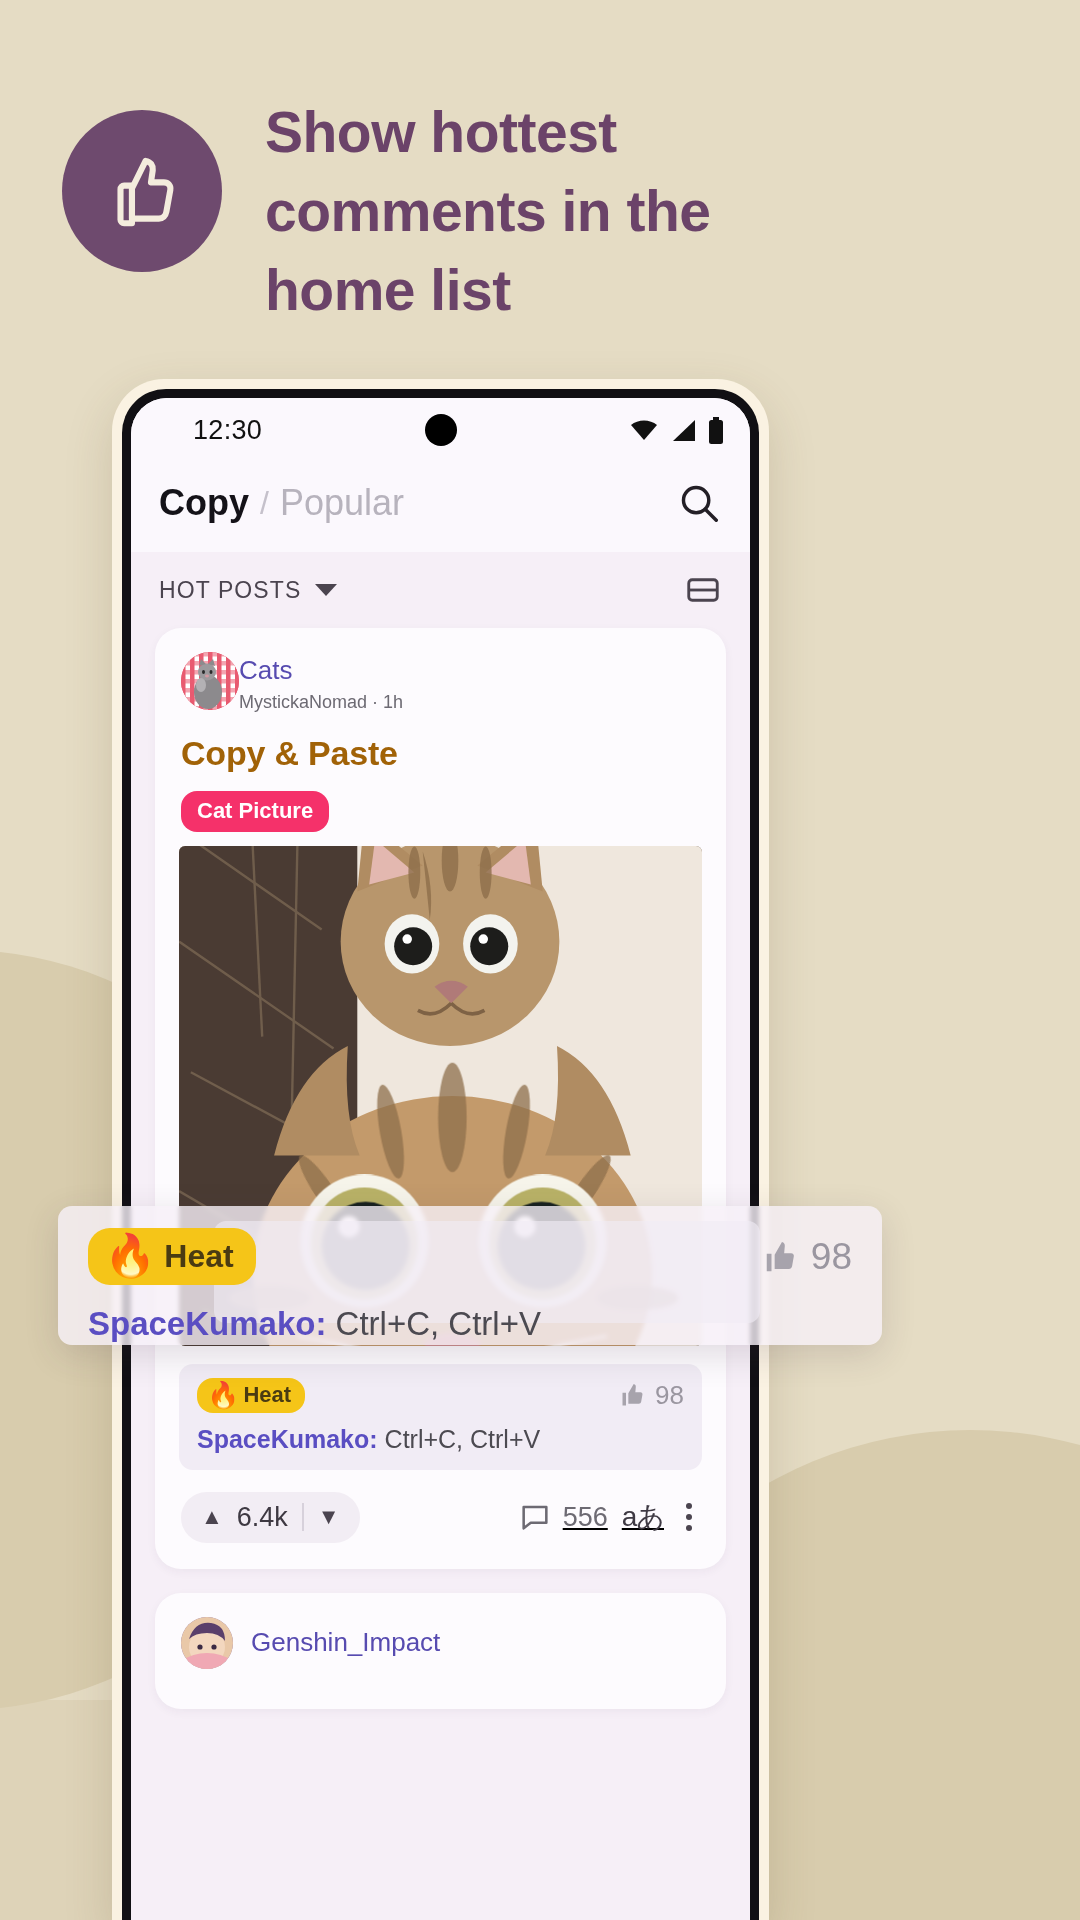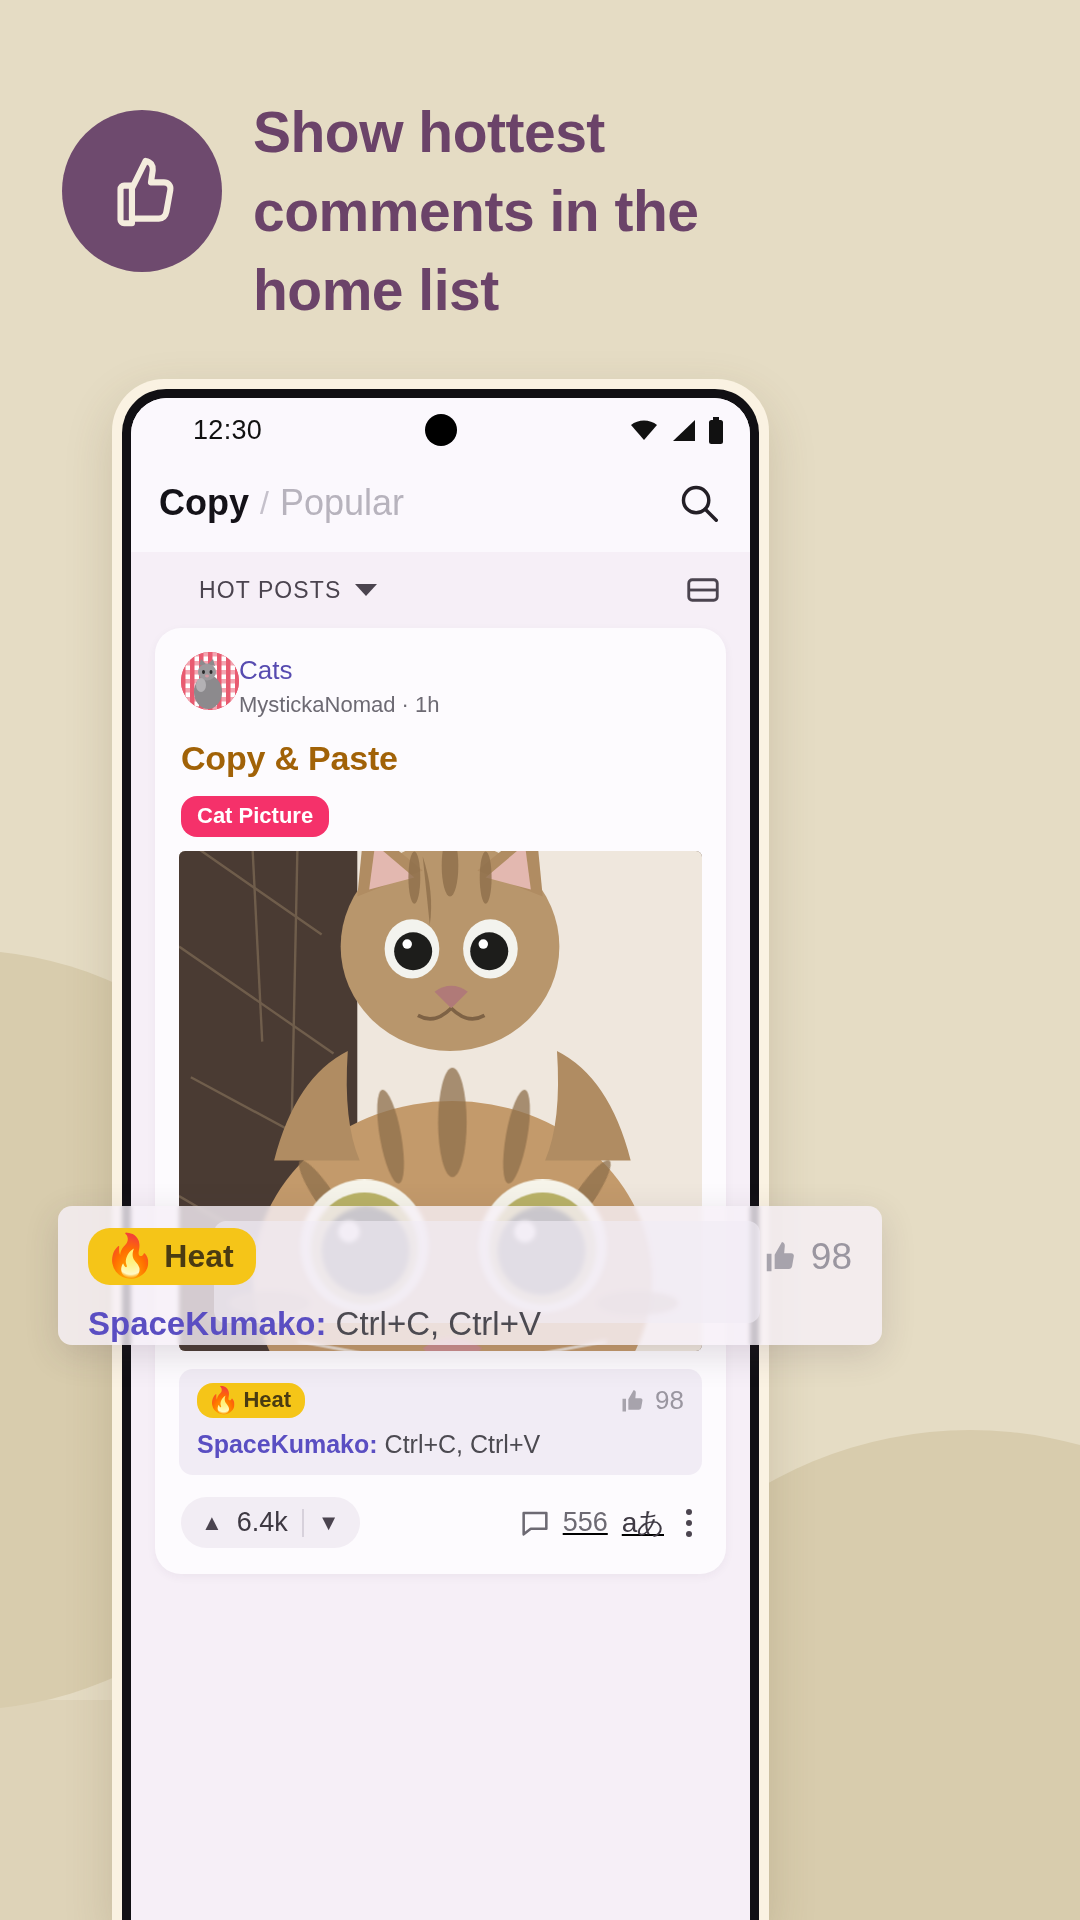--- a/index.html
+++ b/index.html
@@ -33,21 +33,21 @@
     position:absolute; z-index:3; left:0; top:0; width:1080px; height:380px;
   }
   .promo-icon {
     position:absolute; left:62px; top:110px;
     width:160px; height:162px; border-radius:50%;
     background:#6e4a6e;
     display:flex; align-items:center; justify-content:center;
   }
   .promo-icon svg { width:86px; height:86px; display:block; }
   .promo-title {
-    position:absolute; left:253px; top:93px; width:560px;
+    position:absolute; left:265px; top:93px; width:560px;
     color:#6b4369;
     font-size:57px; font-weight:bold; line-height:1.39;
     letter-spacing:-0.5px;
   }
 
   
   .phone-outer {
     position:absolute; z-index:2;
     left:112px; top:379px; width:657px; height:1545px;
     border-radius:52px 52px 0 0;
@@ -104,21 +104,21 @@
     height:calc(100% - 154px);
     padding:0 0 0 0;
     position:relative;
   }
   .feed-toolbar {
     height:76px; display:flex; align-items:center;
     padding:0 28px;
   }
   .hot-posts-label {
     font-size:23px; letter-spacing:1.1px;
-    color:#4b444f; font-weight:500;margin-left:40px;
+    color:#4b444f; font-weight:500;
   }
   .caret {
     margin-left:14px;
     width:0;height:0;
     border-left:11px solid transparent;
     border-right:11px solid transparent;
     border-top:12px solid #4b444f;
   }
   .view-toggle { margin-left:auto; width:38px; height:38px; }
   .view-toggle svg { width:38px; height:38px; display:block; }
@@ -133,21 +133,21 @@
   }
   .card-head { padding:24px 26px 0 26px; display:flex; align-items:flex-start; }
   .avatar {
     width:58px; height:58px; border-radius:50%;
     flex:0 0 58px; overflow:hidden; position:relative;
     background:#de4f62;
   }
   .avatar svg { width:100%; height:100%; display:block; }
   .head-text { padding-top:2px; }
   .sub-name { font-size:26px; color:#574bb0; font-weight:500; line-height:1.25; }
-  .sub-meta { font-size:22px; color:#6d6a73; line-height:1.35; margin-top:3px; }
+  .sub-meta { font-size:18px; color:#6d6a73; line-height:1.35; margin-top:3px; }
   .post-title {
     font-size:34px; font-weight:bold; color:#a16207;
     padding:20px 26px 0 26px; letter-spacing:-.2px;
   }
   .flair-row { padding:18px 26px 14px 26px; }
   .flair {
     display:inline-block;
     background:#f5316a; color:#fff;
     font-size:22px; font-weight:bold;
     padding:7px 16px 8px 16px; border-radius:16px;
@@ -461,20 +461,35 @@
             <span class="translate-icon">aあ</span>
             <span class="dots">
               <i></i>
                   <i></i>
                   <i></i>
             </span>
           </div>
         </div>
       </div>
 
+      <div class="card">
+        <div class="card-peek">
+          <div class="avatar-peek">
+            <svg viewBox="0 0 52 52">
+              <rect width="52" height="52" fill="#e9c8a8"></rect>
+              <circle cx="26" cy="30" r="18" fill="#f3d7bf"></circle>
+              <path d="M8 22q6-18 22-16 14 2 14 18-6-8-18-8-12 0-18 6z" fill="#5a3f6b"></path>
+              <circle cx="19" cy="30" r="2.6" fill="#3b2a44"></circle>
+              <circle cx="33" cy="30" r="2.6" fill="#3b2a44"></circle>
+              <path d="M0 44q12-8 26-8t26 8v8H0z" fill="#f0a8b4"></path>
+            </svg>
+          </div>
+          <span class="peek-name">Genshin_Impact</span>
+        </div>
+      </div>
 
     </div>
   </div>
  </div>
 </div>
 
 <div class="zoom-overlay">
   <div class="zo-card"></div>
   <div class="zo-inner">
     <div class="zo-top">

